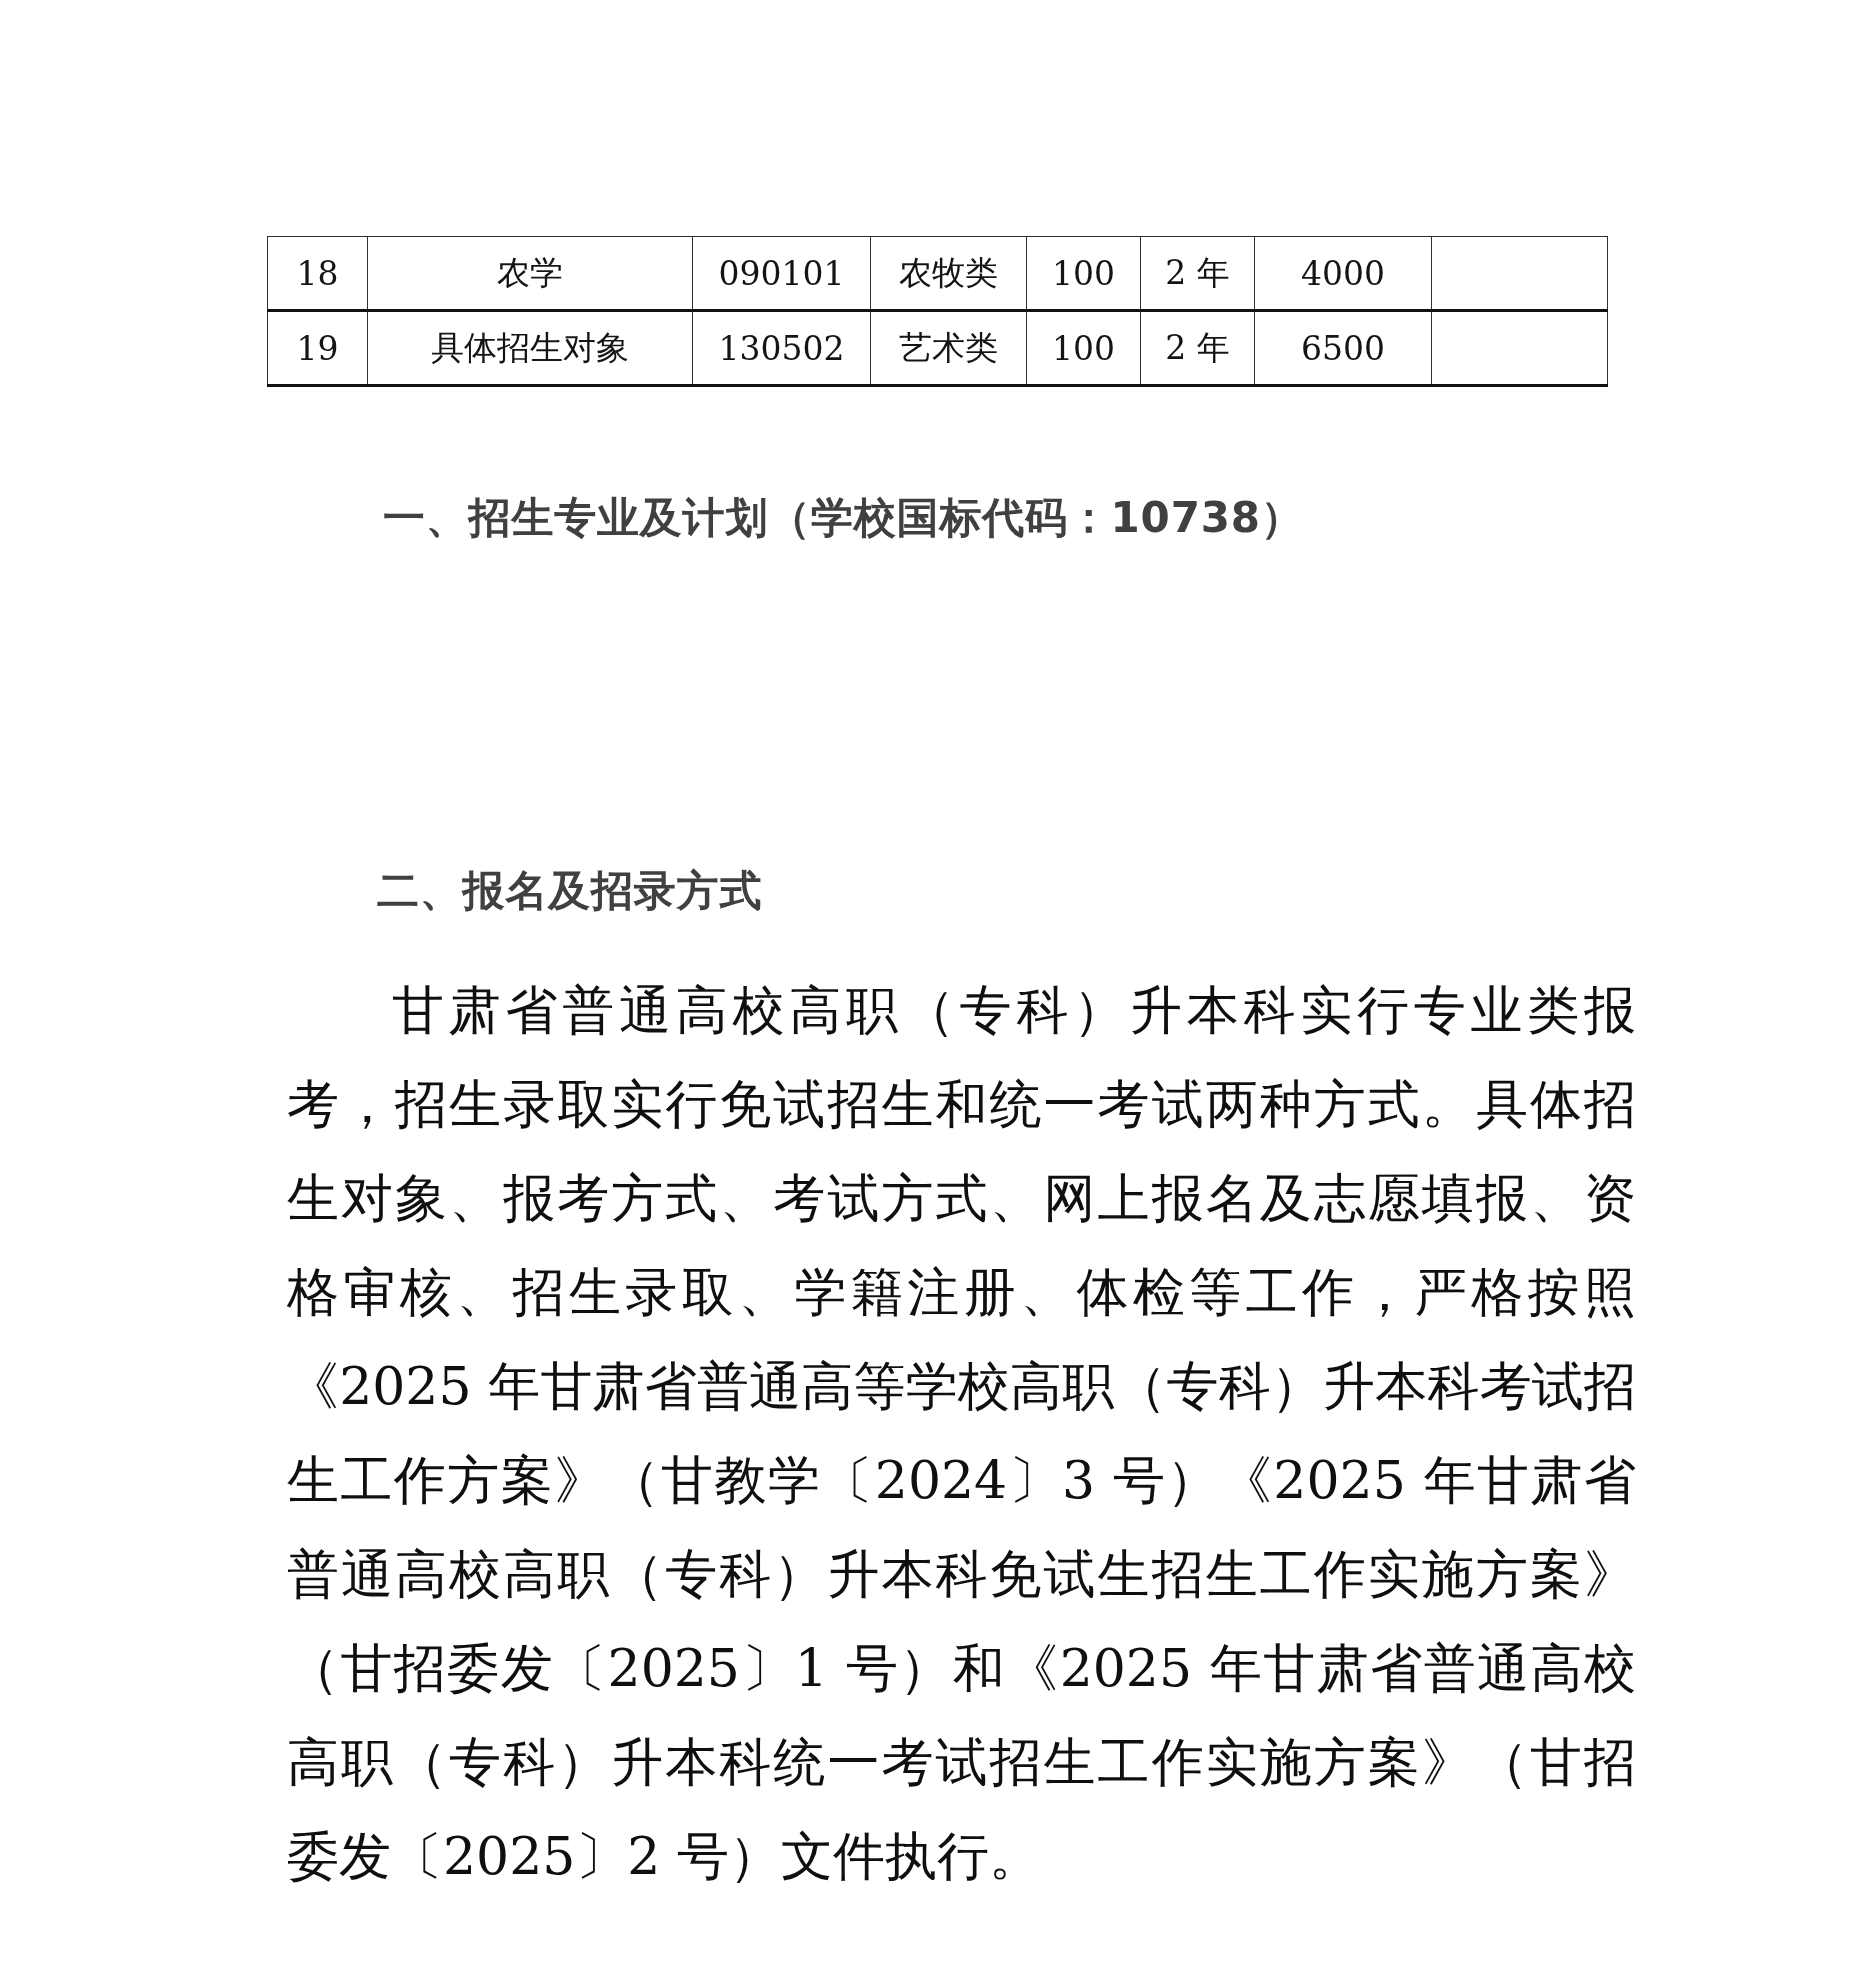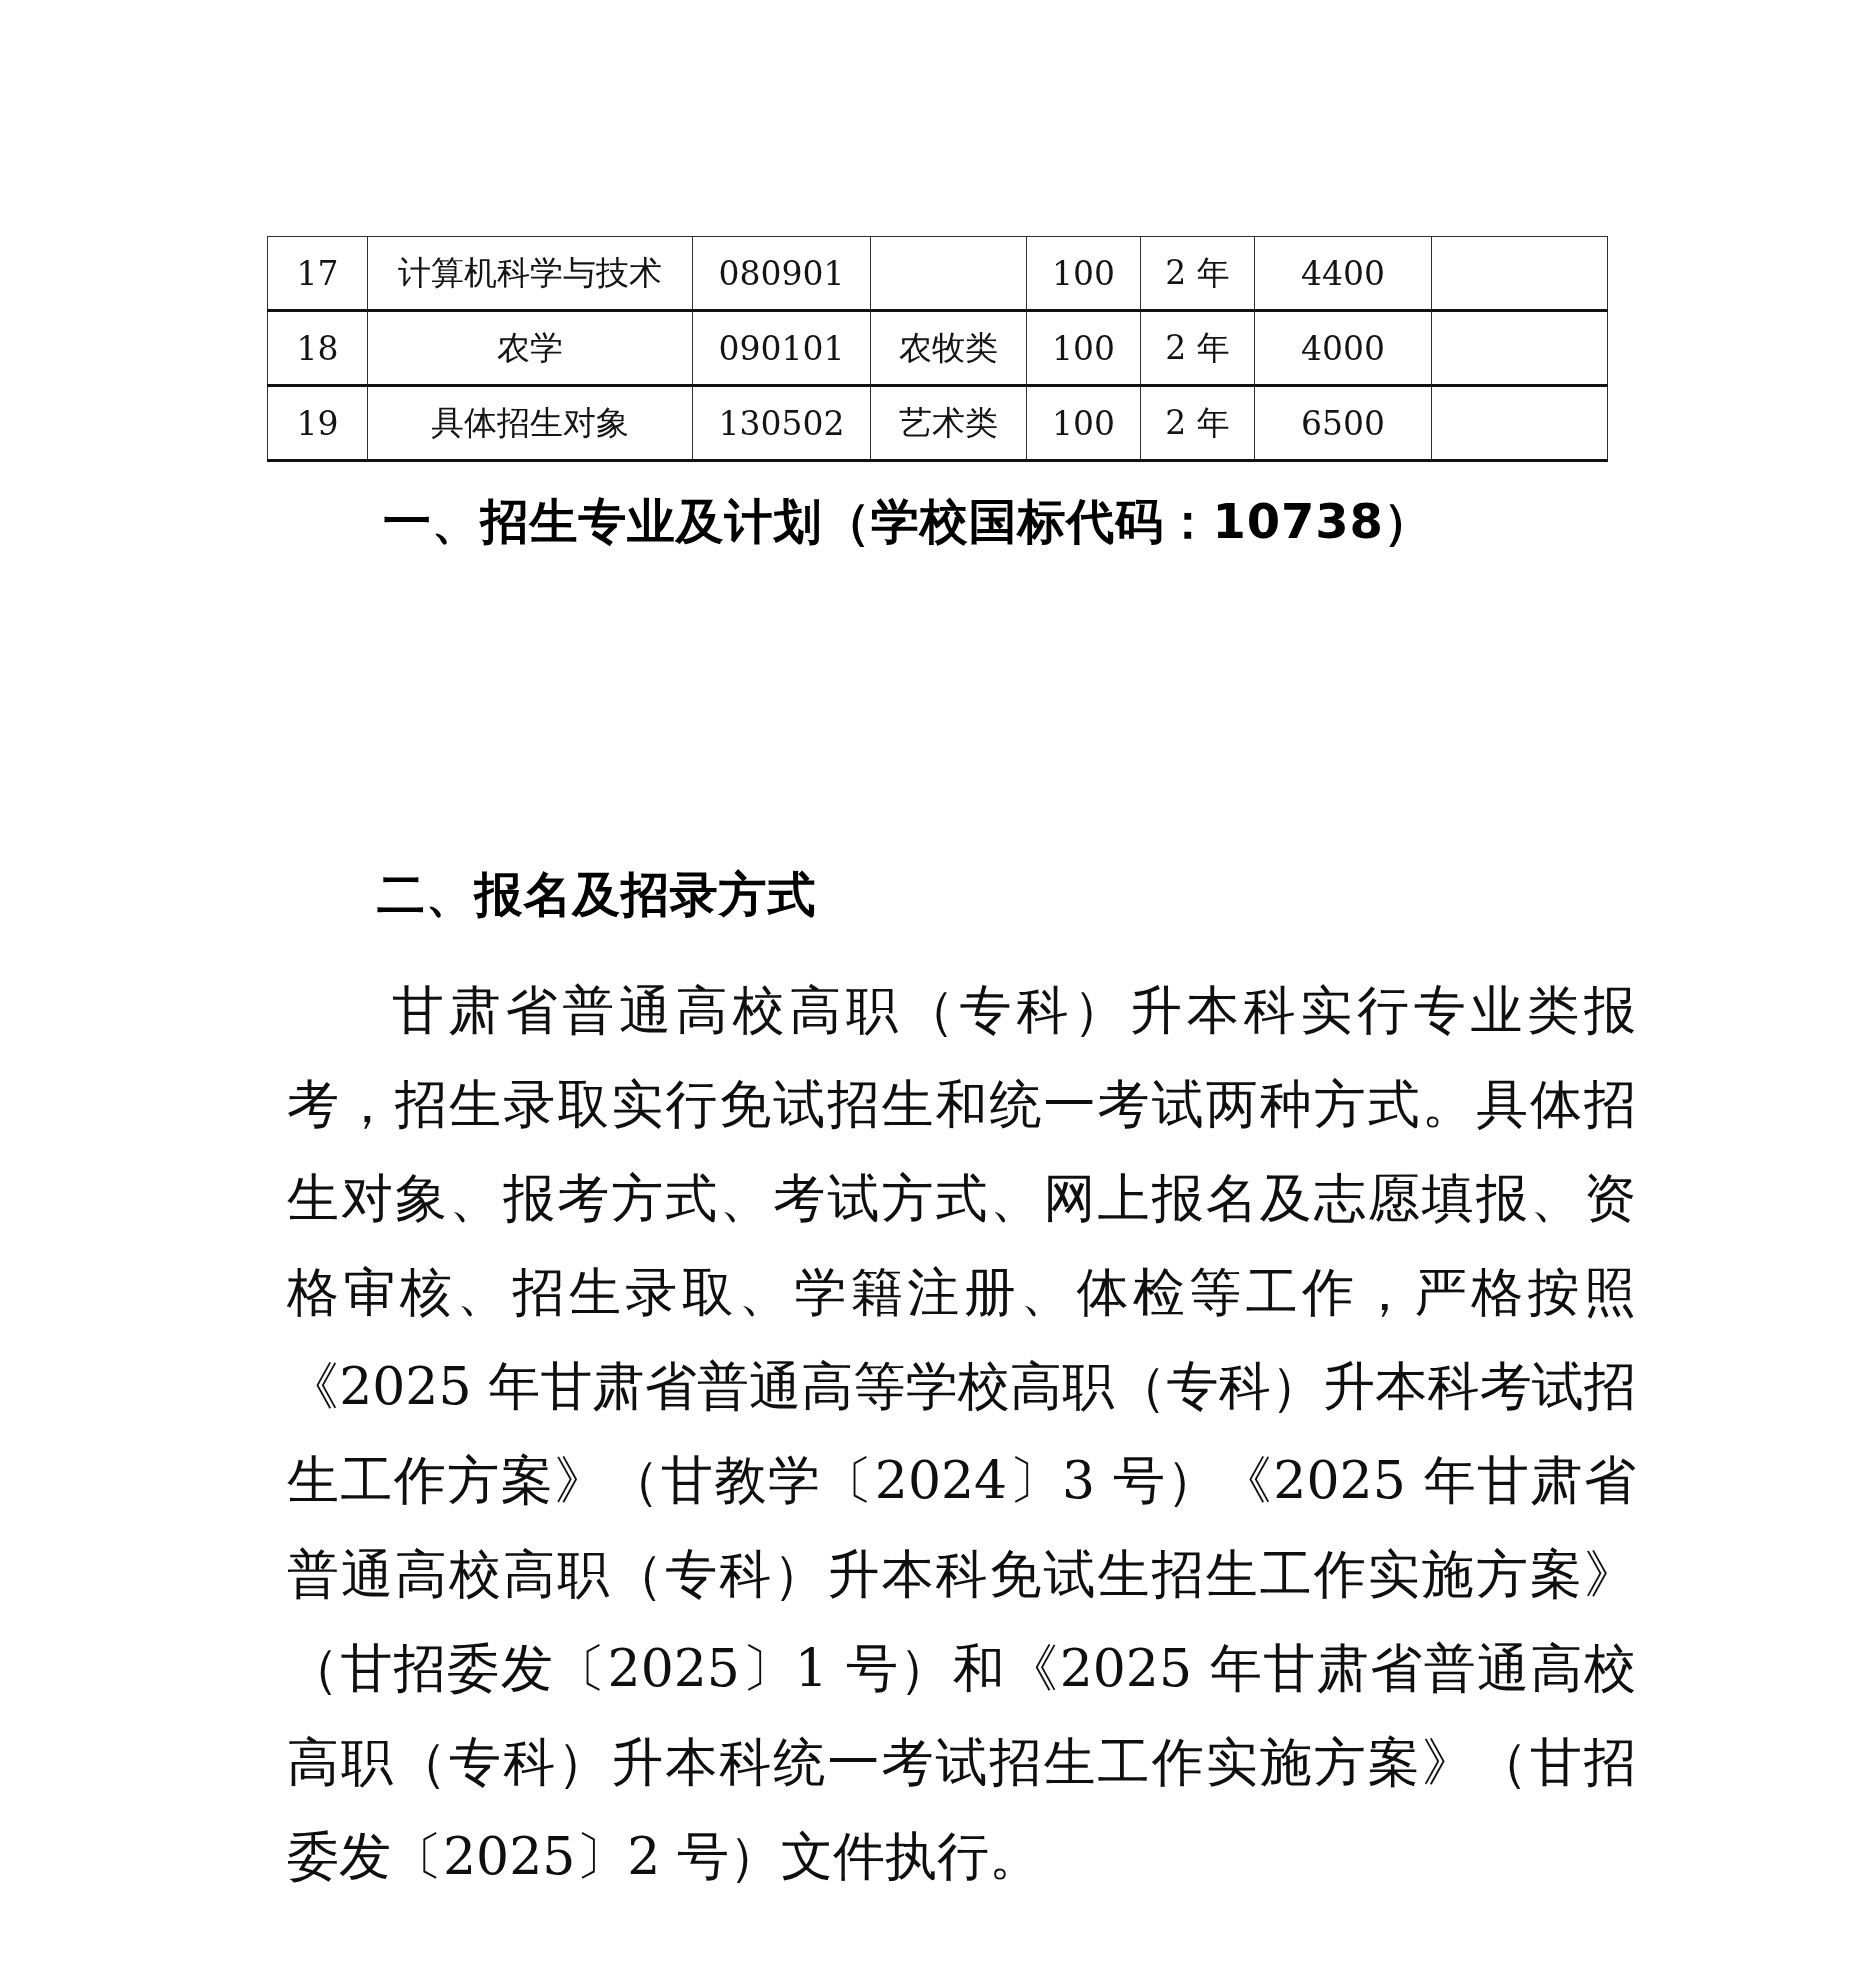--- a/index.html
+++ b/index.html
@@ -41,22 +41,22 @@
     overflow: hidden;
     white-space: nowrap;
   }
   .doc-table tr:first-child td { border-top: 1.6px solid #303030; }
 
   
   .h-num {
     position: absolute;
     font-family: "DejaVu Sans", sans-serif;
     font-weight: 700;
-    font-size: 48px;
-    color: #000000;
+    font-size: 42px;
+    color: #404040;
     white-space: nowrap;
     letter-spacing: 0.8px;
   }
   .h1 { left: 383px;  top: 490px; }
   .h2 { left: 377px;  top: 863px; }
   .h3 { left: 373px;  top: 1860px; }
   .h-sub {
     position: absolute;
     left: 398px;
     top: 1961px;
@@ -112,30 +112,20 @@
       <col style="width:325px">
       <col style="width:178px">
       <col style="width:156px">
       <col style="width:114px">
       <col style="width:114px">
       <col style="width:177px">
       <col style="width:176px">
     </colgroup>
     <tbody>
       <tr>
-        <td>17</td>
-        <td>计算机科学与技术</td>
-        <td>080901</td>
-        <td></td>
-        <td>100</td>
-        <td>2 年</td>
-        <td>4400</td>
-        <td></td>
-      </tr>
-      <tr>
         <td>18</td>
         <td>农学</td>
         <td>090101</td>
         <td>农牧类</td>
         <td>100</td>
         <td>2 年</td>
         <td>4000</td>
         <td></td>
       </tr>
       <tr>

